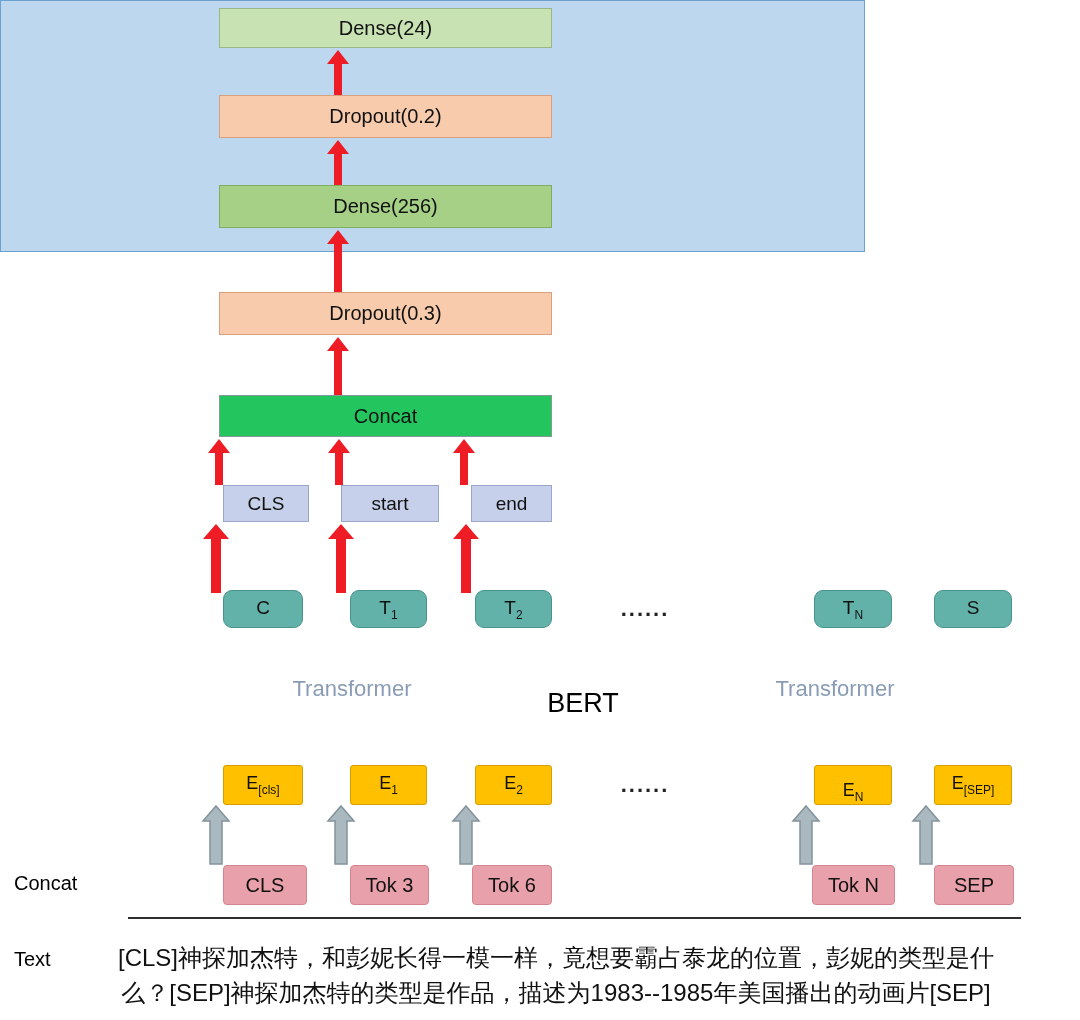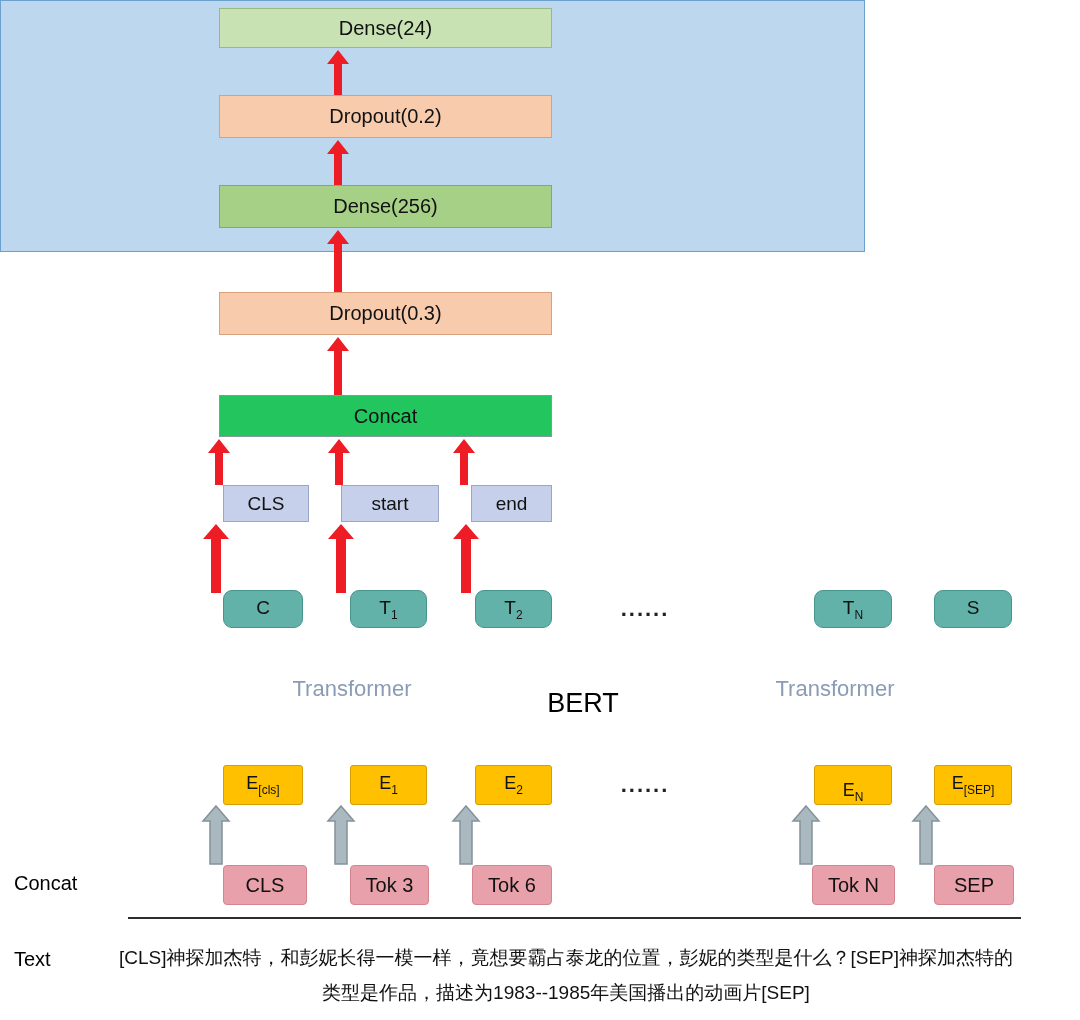--- a/index.html
+++ b/index.html
@@ -34,22 +34,22 @@
 
   .dots { position:absolute; font-size:22px; font-weight:bold; letter-spacing:2px; color:#222; }
   .transformer { position:absolute; width:200px; text-align:center; font-size:22px; color:#8a9cb5; }
   .bertlabel   { position:absolute; left:528px; top:688px; width:110px; text-align:center;
                  font-size:27px; color:#000; }
 
   .sidelabel { position:absolute; left:14px; font-size:20px; color:#000; }
 
   .baseline { position:absolute; left:128px; top:917px; width:893px; height:2px; background:#2e2e2e; }
 
-  .sentence { position:absolute; left:110px; top:940px; width:912px; text-align:center;
-              font-size:19px; line-height:35px; color:#111; }
+  .sentence { position:absolute; left:100px; top:940px; width:912px; text-align:center;
+              font-size:24px; line-height:35px; color:#111; }
 
   svg.arrows { position:absolute; left:0; top:0; width:1080px; height:1020px;
                pointer-events:none; z-index:5; }
 </style>
 </head>
 <body>
 
 <div class="canvas">
 
   <div class="bertbox"></div>

